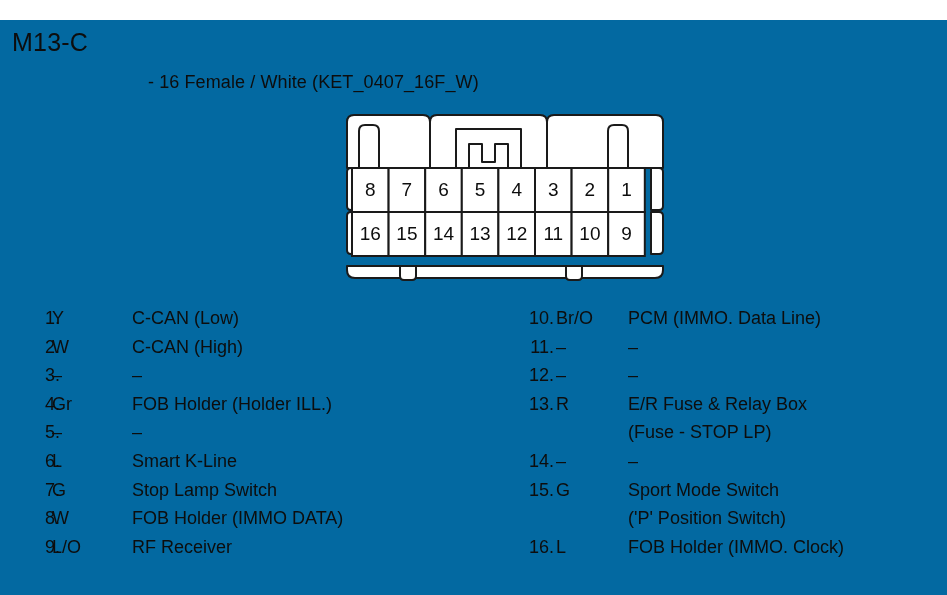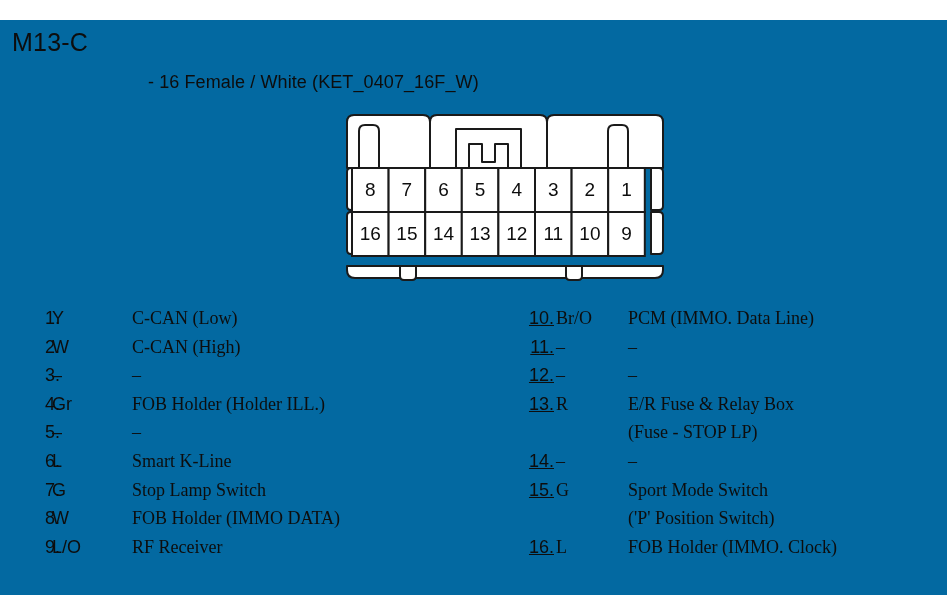--- a/index.html
+++ b/index.html
@@ -103,29 +103,28 @@
   }
   .pin-wire {
     position: absolute;
     top: 0;
     font-size: 18px;
   }
   .pin-desc {
     position: absolute;
     top: 0;
     font-size: 18px;
-    font-family: Liberation Serif, serif;
   }
 
   
   #pin-list-left  .pin-wire { left: 26px; }
   #pin-list-left  .pin-desc { left: 106px; }
   
-  #pin-list-right .pin-index { width: 36px; text-decoration: underline; }
-  #pin-list-right .pin-wire { left: 38px; font-family: Liberation Serif, serif; }
+  #pin-list-right .pin-index { width: 36px; }
+  #pin-list-right .pin-wire { left: 38px; }
   #pin-list-right .pin-desc { left: 110px; }
 </style>
 </head>
 <body>
 
 <div id="page">
 
   <div id="connector-code">M13-C</div>
   <div id="connector-spec">- 16 Female / White (KET_0407_16F_W)</div>
 

